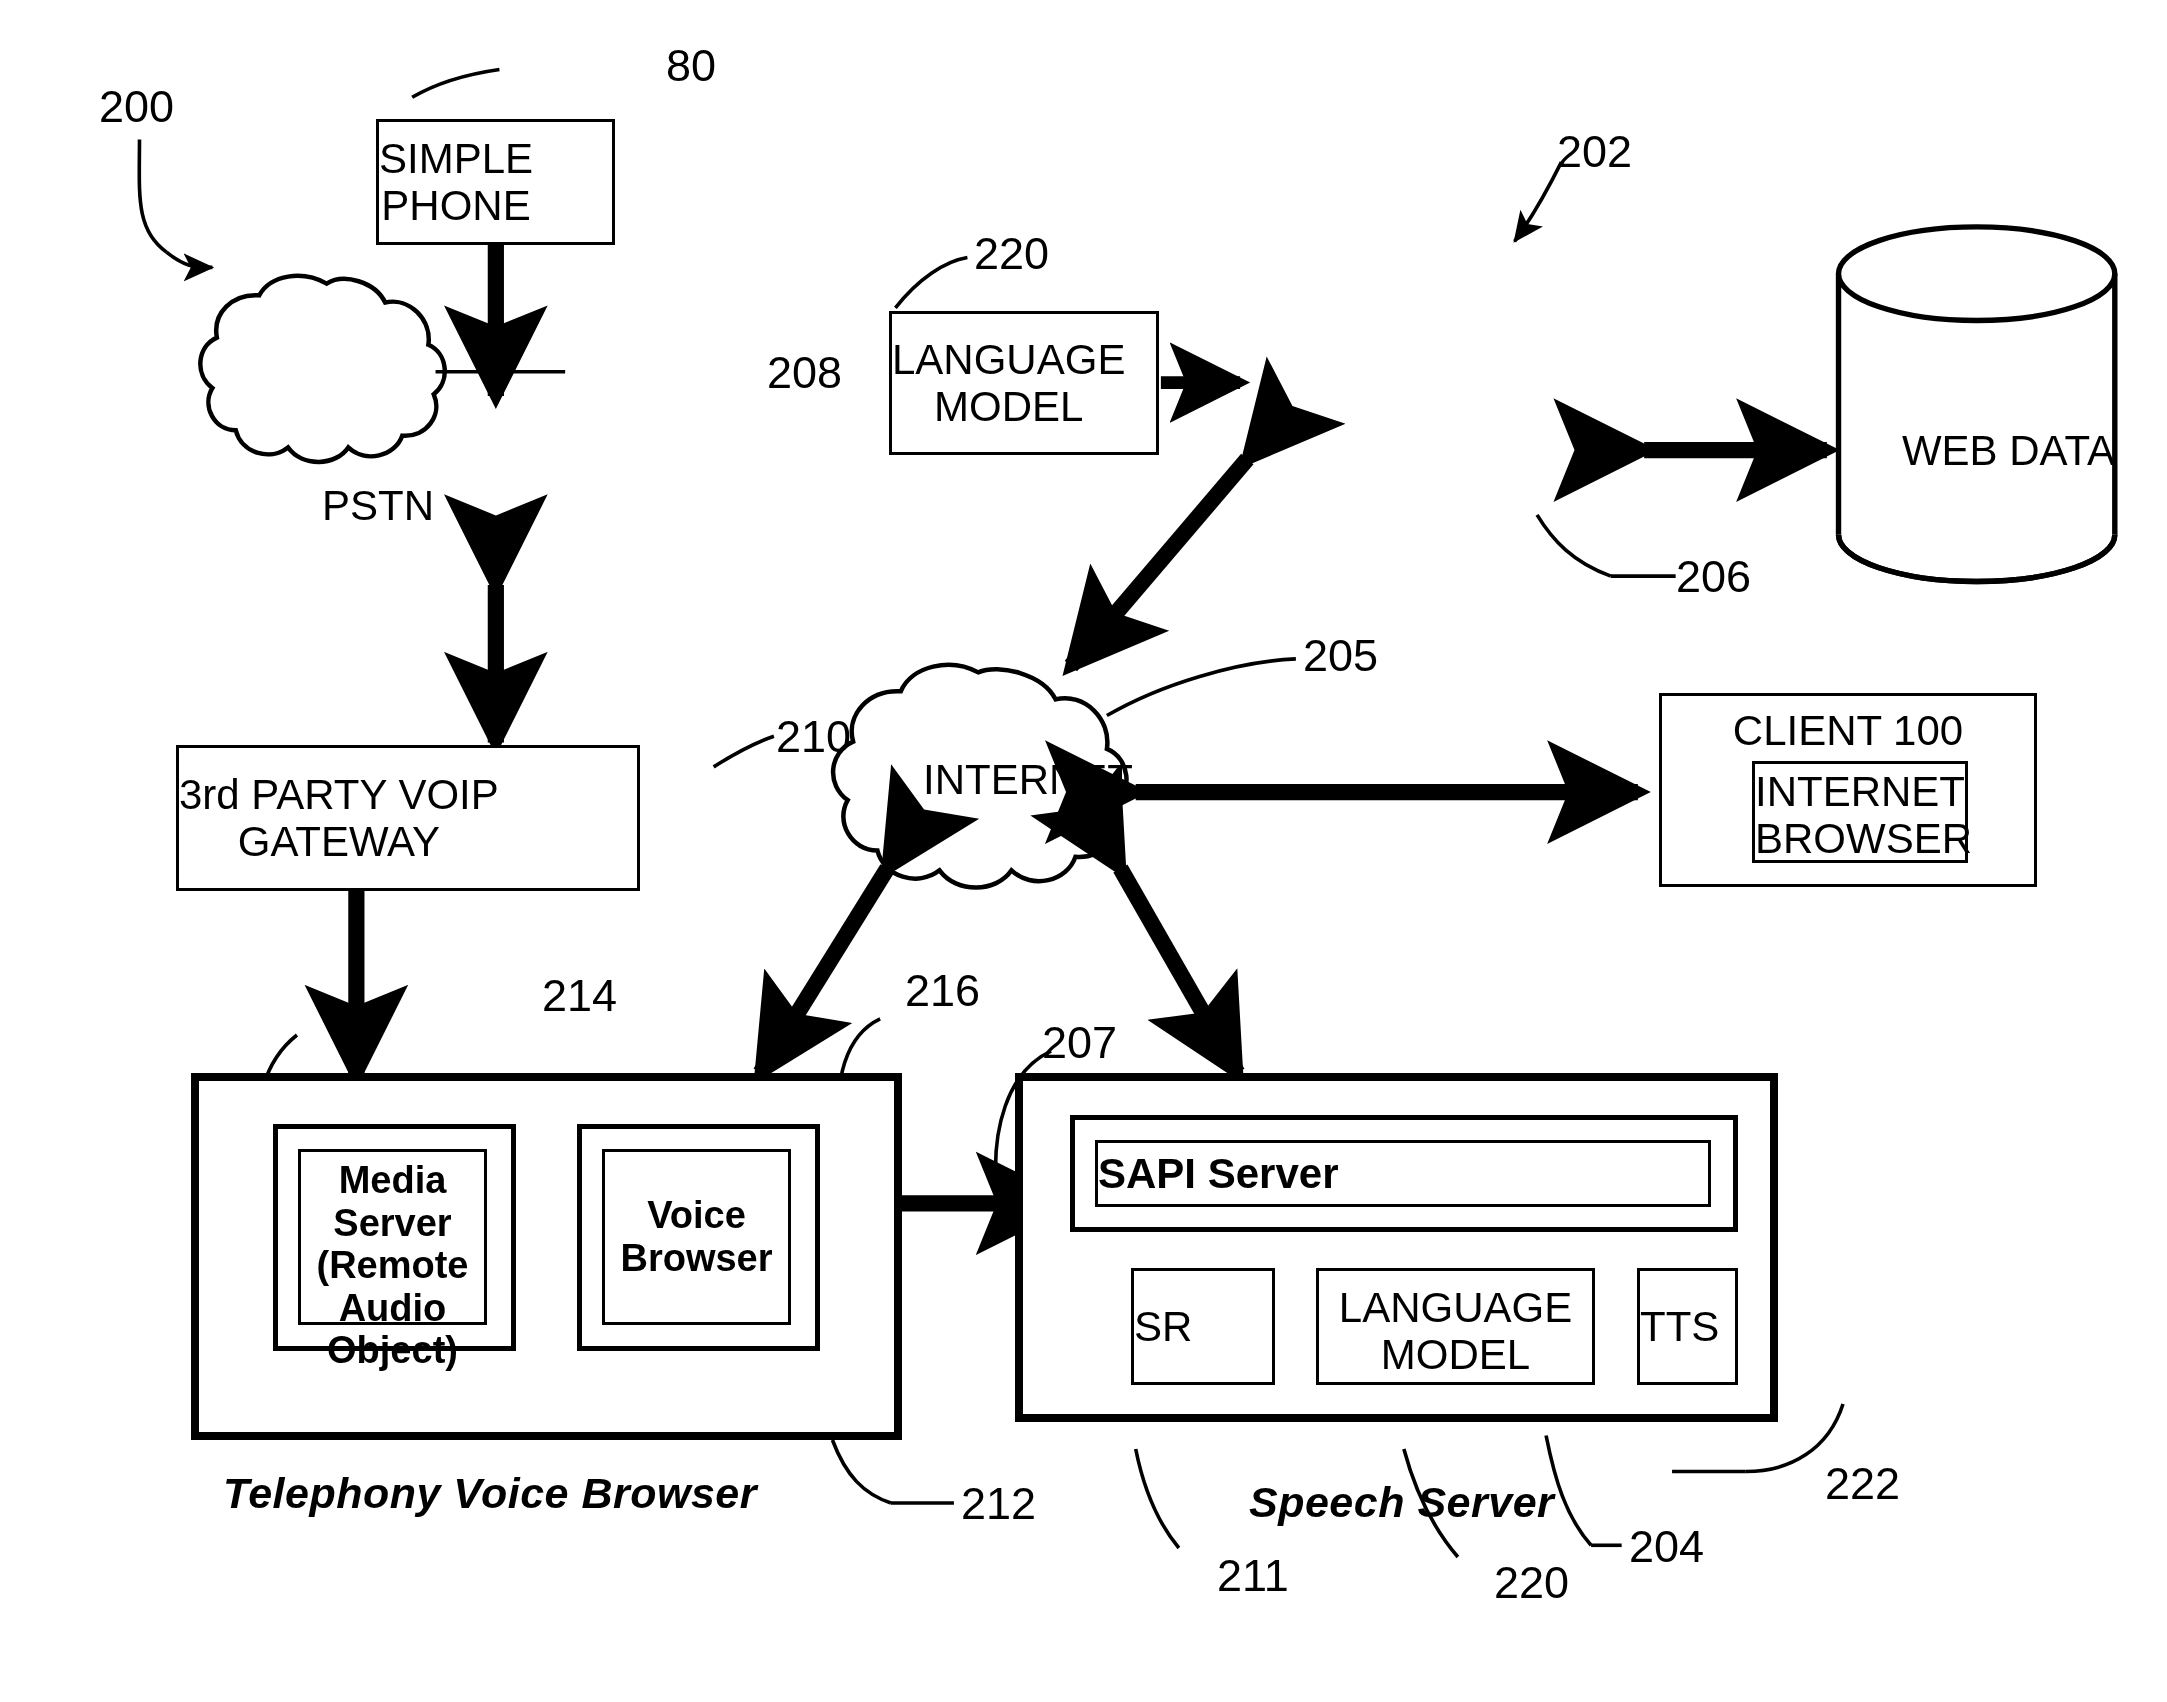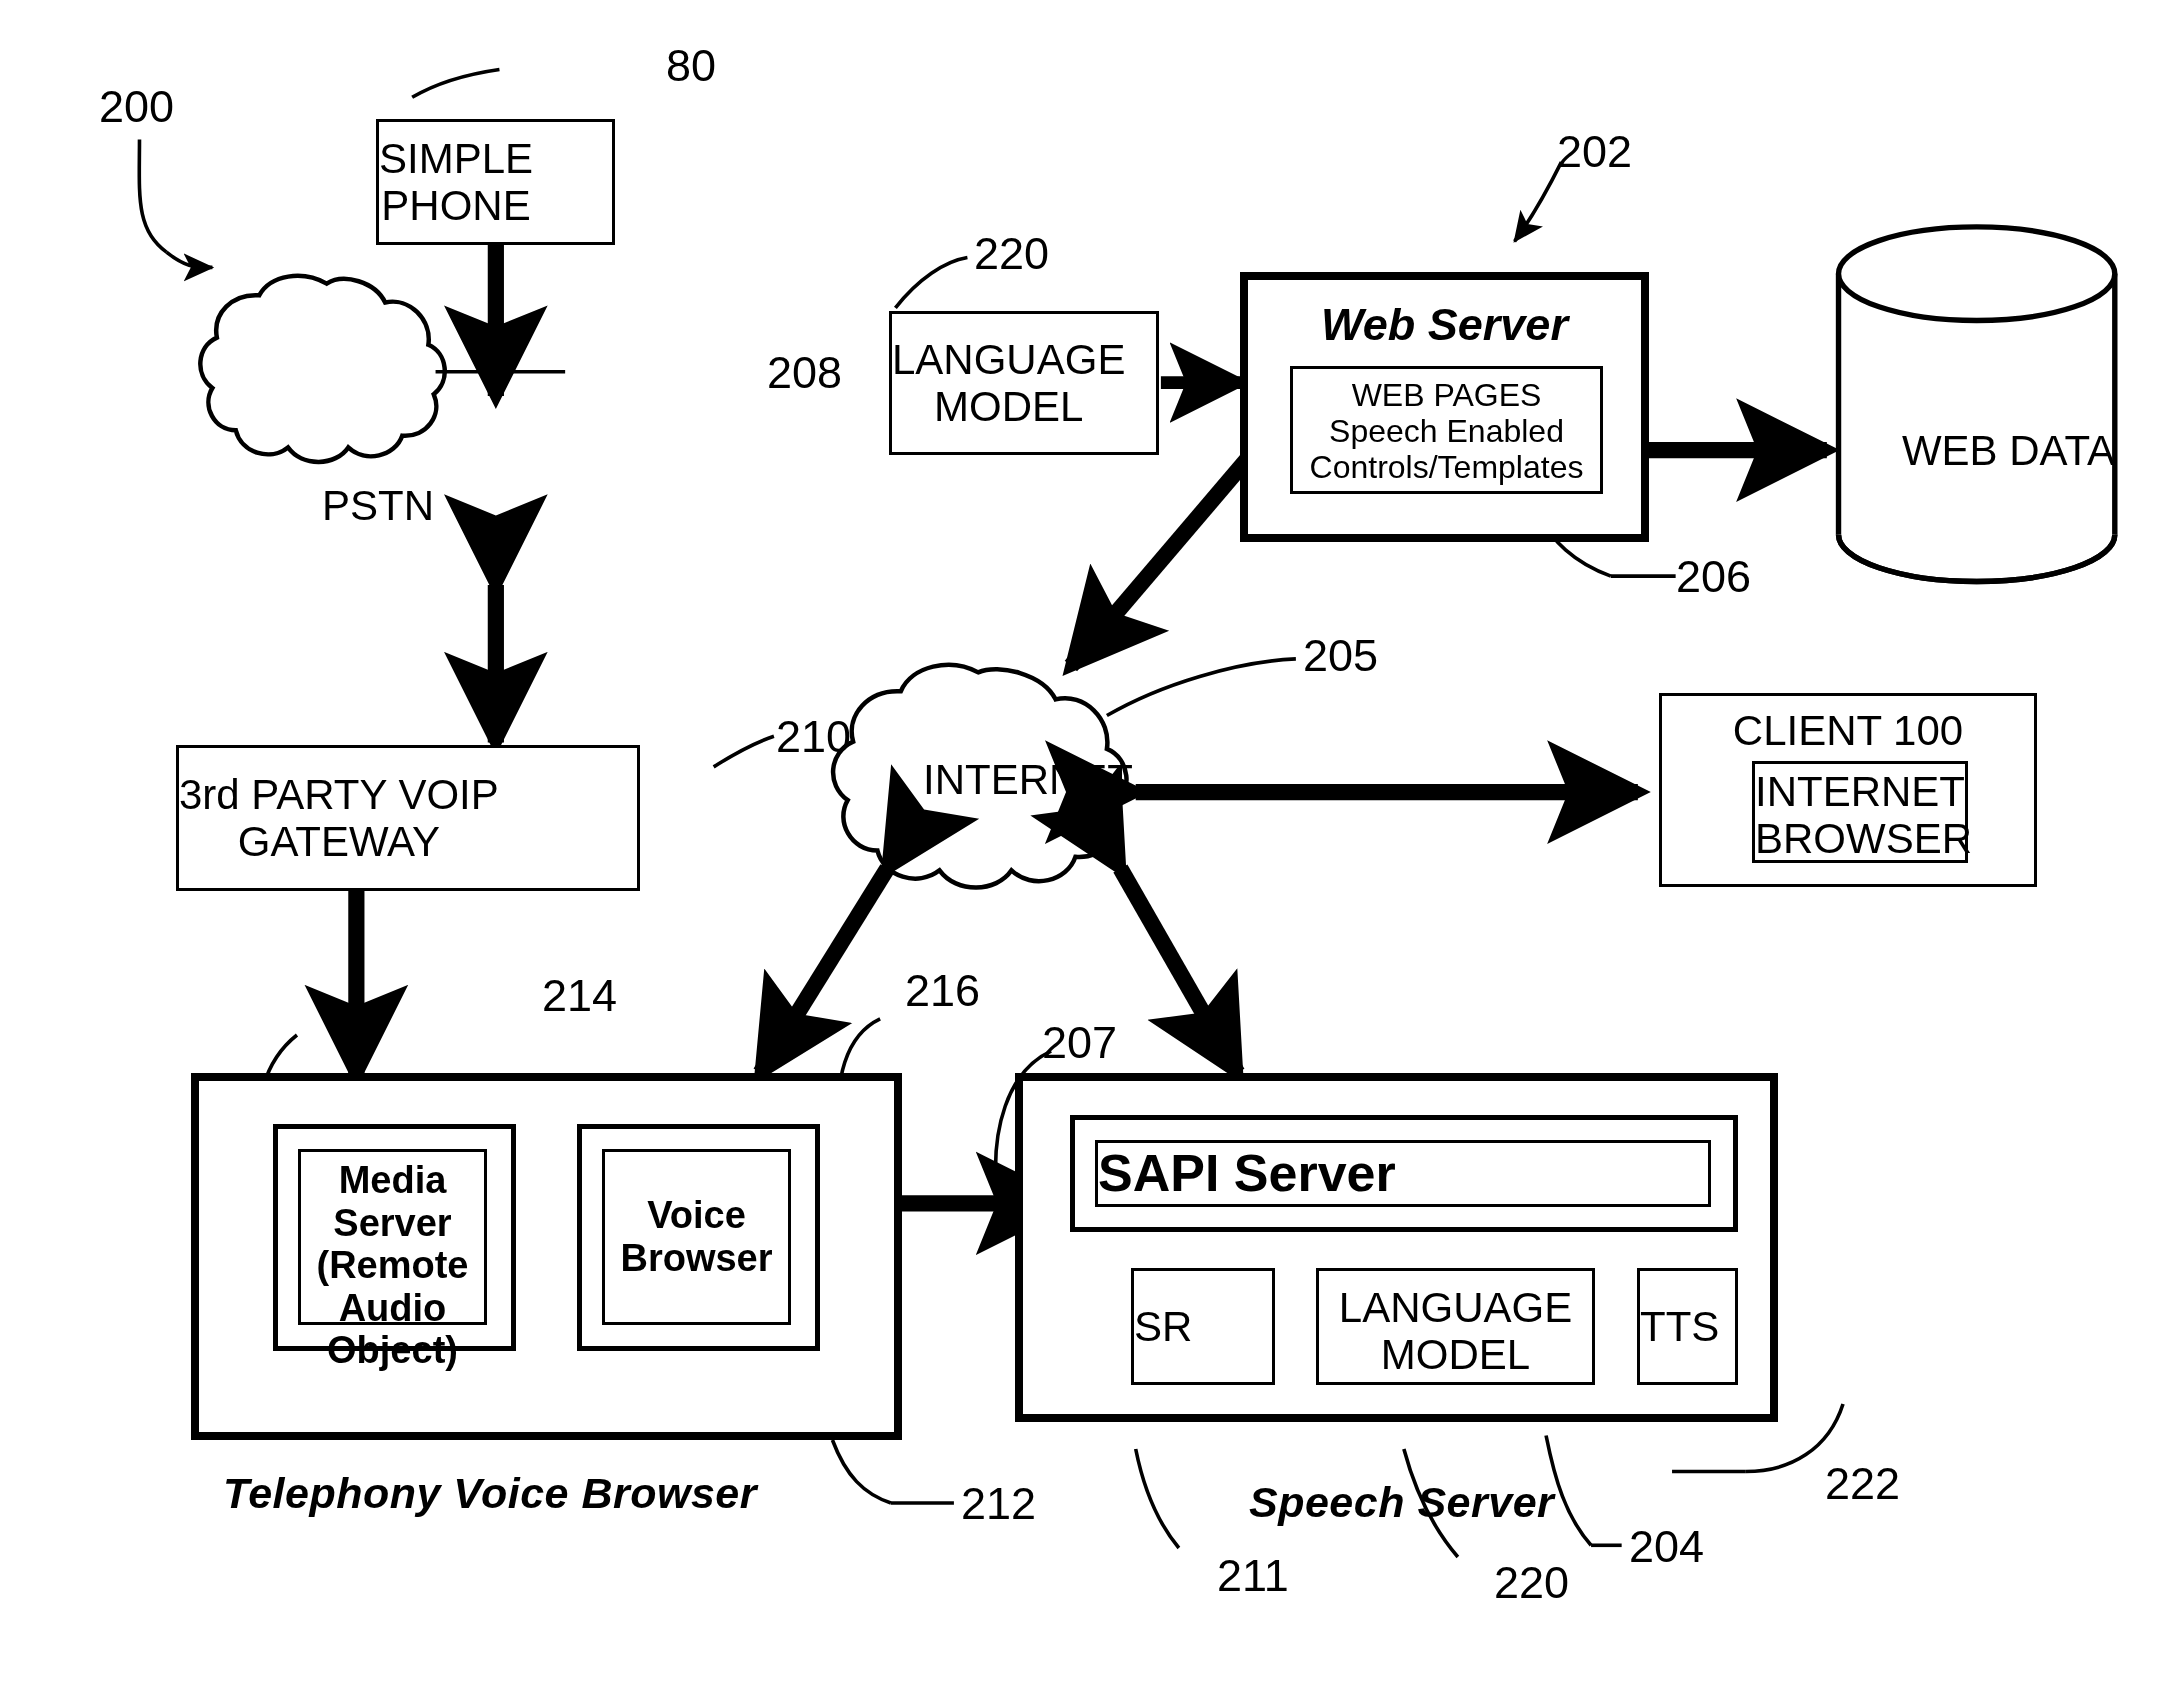--- a/index.html
+++ b/index.html
@@ -219,28 +219,20 @@
   <div class="ref" style="left:776px; top:711px;">210</div>
 
   <div class="box thin" style="left:889px; top:311px; width:270px; height:144px;">
     <span class="txt-lg stack">
       <span>LANGUAGE</span><br>
       <span>MODEL</span>
     </span>
   </div>
   <div class="ref" style="left:974px; top:228px;">220</div>
 
-  <div class="box thick" style="left:1240px; top:272px; width:409px; height:270px; display:block;">
-    <div class="italic-bold" style="font-size:45px; text-align:center; margin-top:20px;">Web Server</div>
-    <div class="box thin" style="left:42px; top:86px; width:313px; height:128px; display:block; padding-top:9px;">
-      <div class="txt-sm">WEB PAGES</div>
-      <div class="txt-sm">Speech Enabled</div>
-      <div class="txt-sm">Controls/Templates</div>
-    </div>
-  </div>
   <div class="ref" style="left:1557px; top:126px;">202</div>
   <div class="ref" style="left:1676px; top:551px;">206</div>
 
   <div class="cloudtext" style="left:1839px; top:427px; width:276px;text-align:right;">WEB DATA</div>
 
   <div class="cloudtext" style="left:923px; top:756px; width:189px;">INTERNET</div>
   <div class="ref" style="left:1303px; top:630px;">205</div>
 
   <div class="box thin" style="left:1647px; top:693px; width:378px; height:194px; display:block;margin-left:12px;">
     <div class="txt-lg" style="text-align:center; margin-top:10.8px;">CLIENT 100</div>
@@ -271,21 +263,21 @@
 
   <div class="ref" style="left:542px; top:970px;">214</div>
   <div class="ref" style="left:905px; top:965px;">216</div>
   <div class="lbl italic-bold" style="left:223px; top:1469px; font-size:43px;">Telephony Voice Browser</div>
   <div class="ref" style="left:961px; top:1478px;">212</div>
 
   <div class="box thick" style="left:1015px; top:1073px; width:763px; height:349px; display:block;">
 
     <div class="box med" style="left:47px; top:34px; width:668px; height:117px; display:block;">
       <div class="box thin" style="left:20px; top:20px; width:616px; height:67px;">
-        <span style="font-size:52px; font-weight:bold;">SAPI Server</span>
+        <span style="font-size:42px; font-weight:bold;">SAPI Server</span>
       </div>
     </div>
 
     <div class="box thin" style="left:108px; top:187px; width:144px; height:117px;">
       <span class="txt-lg">SR</span>
     </div>
 
     <div class="box thin" style="left:293px; top:187px; width:279px; height:117px; display:block; padding-top:12.6px;">
       <div class="txt-lg">LANGUAGE</div>
       <div class="txt-lg">MODEL</div>

